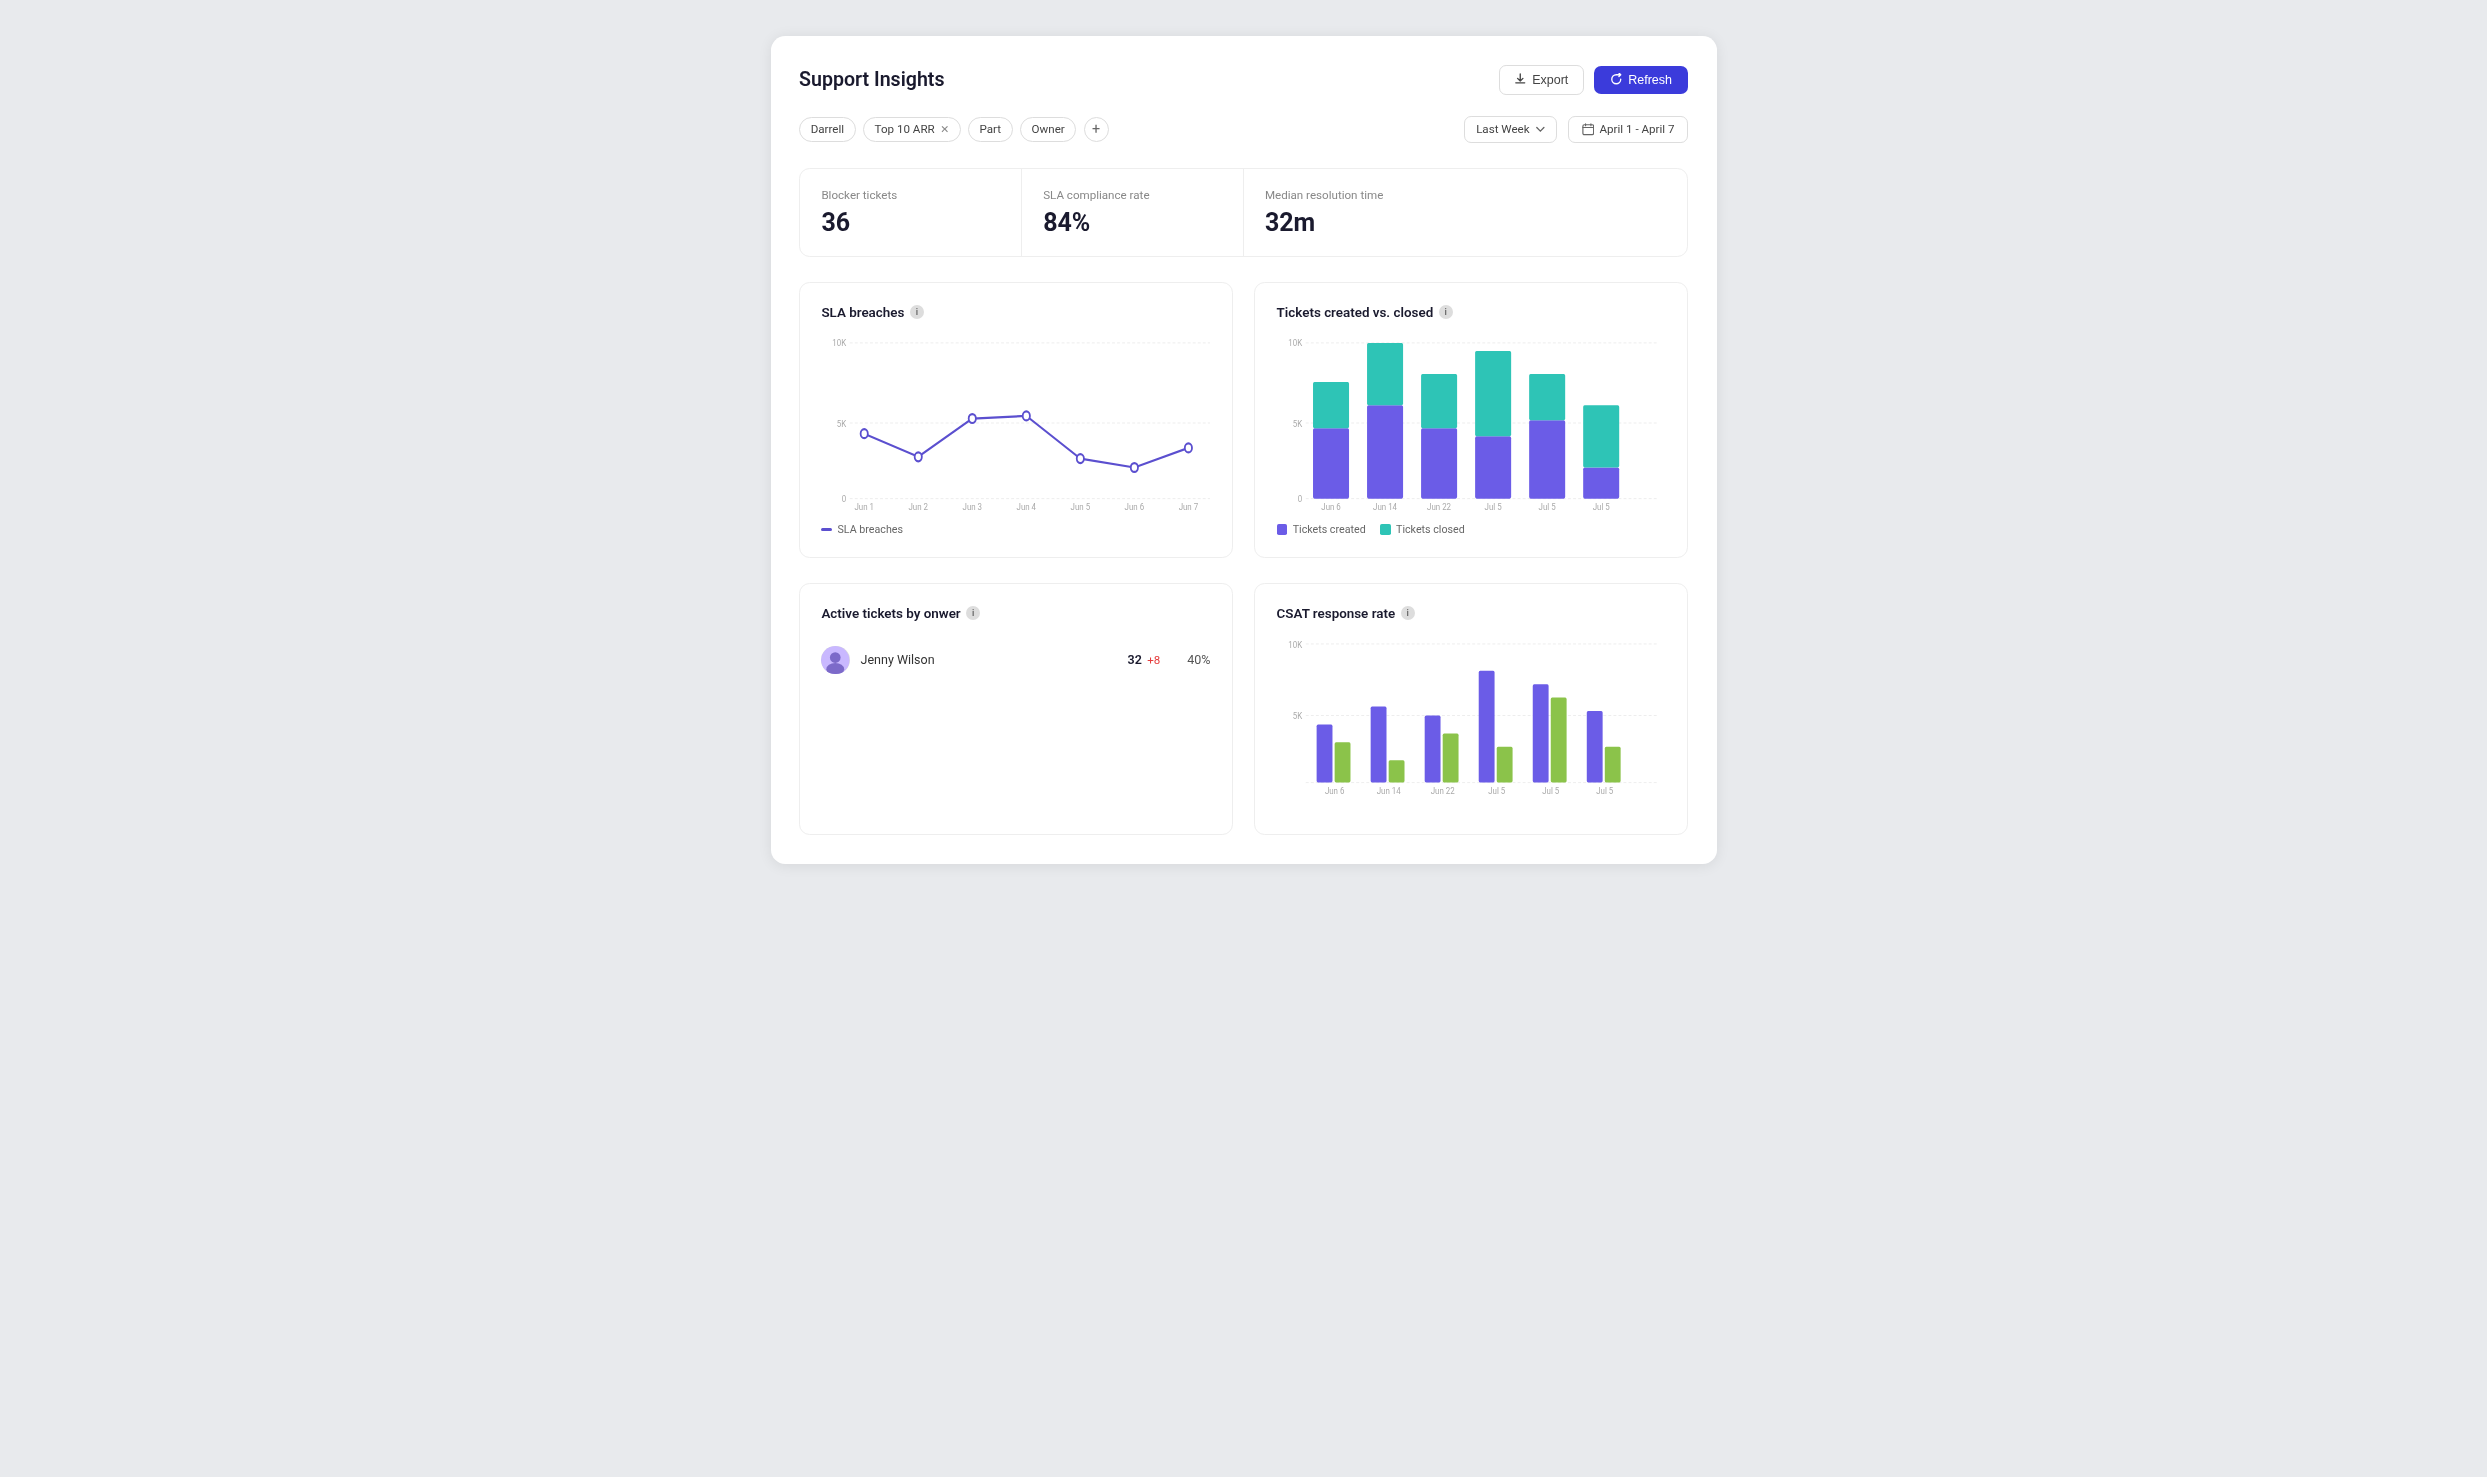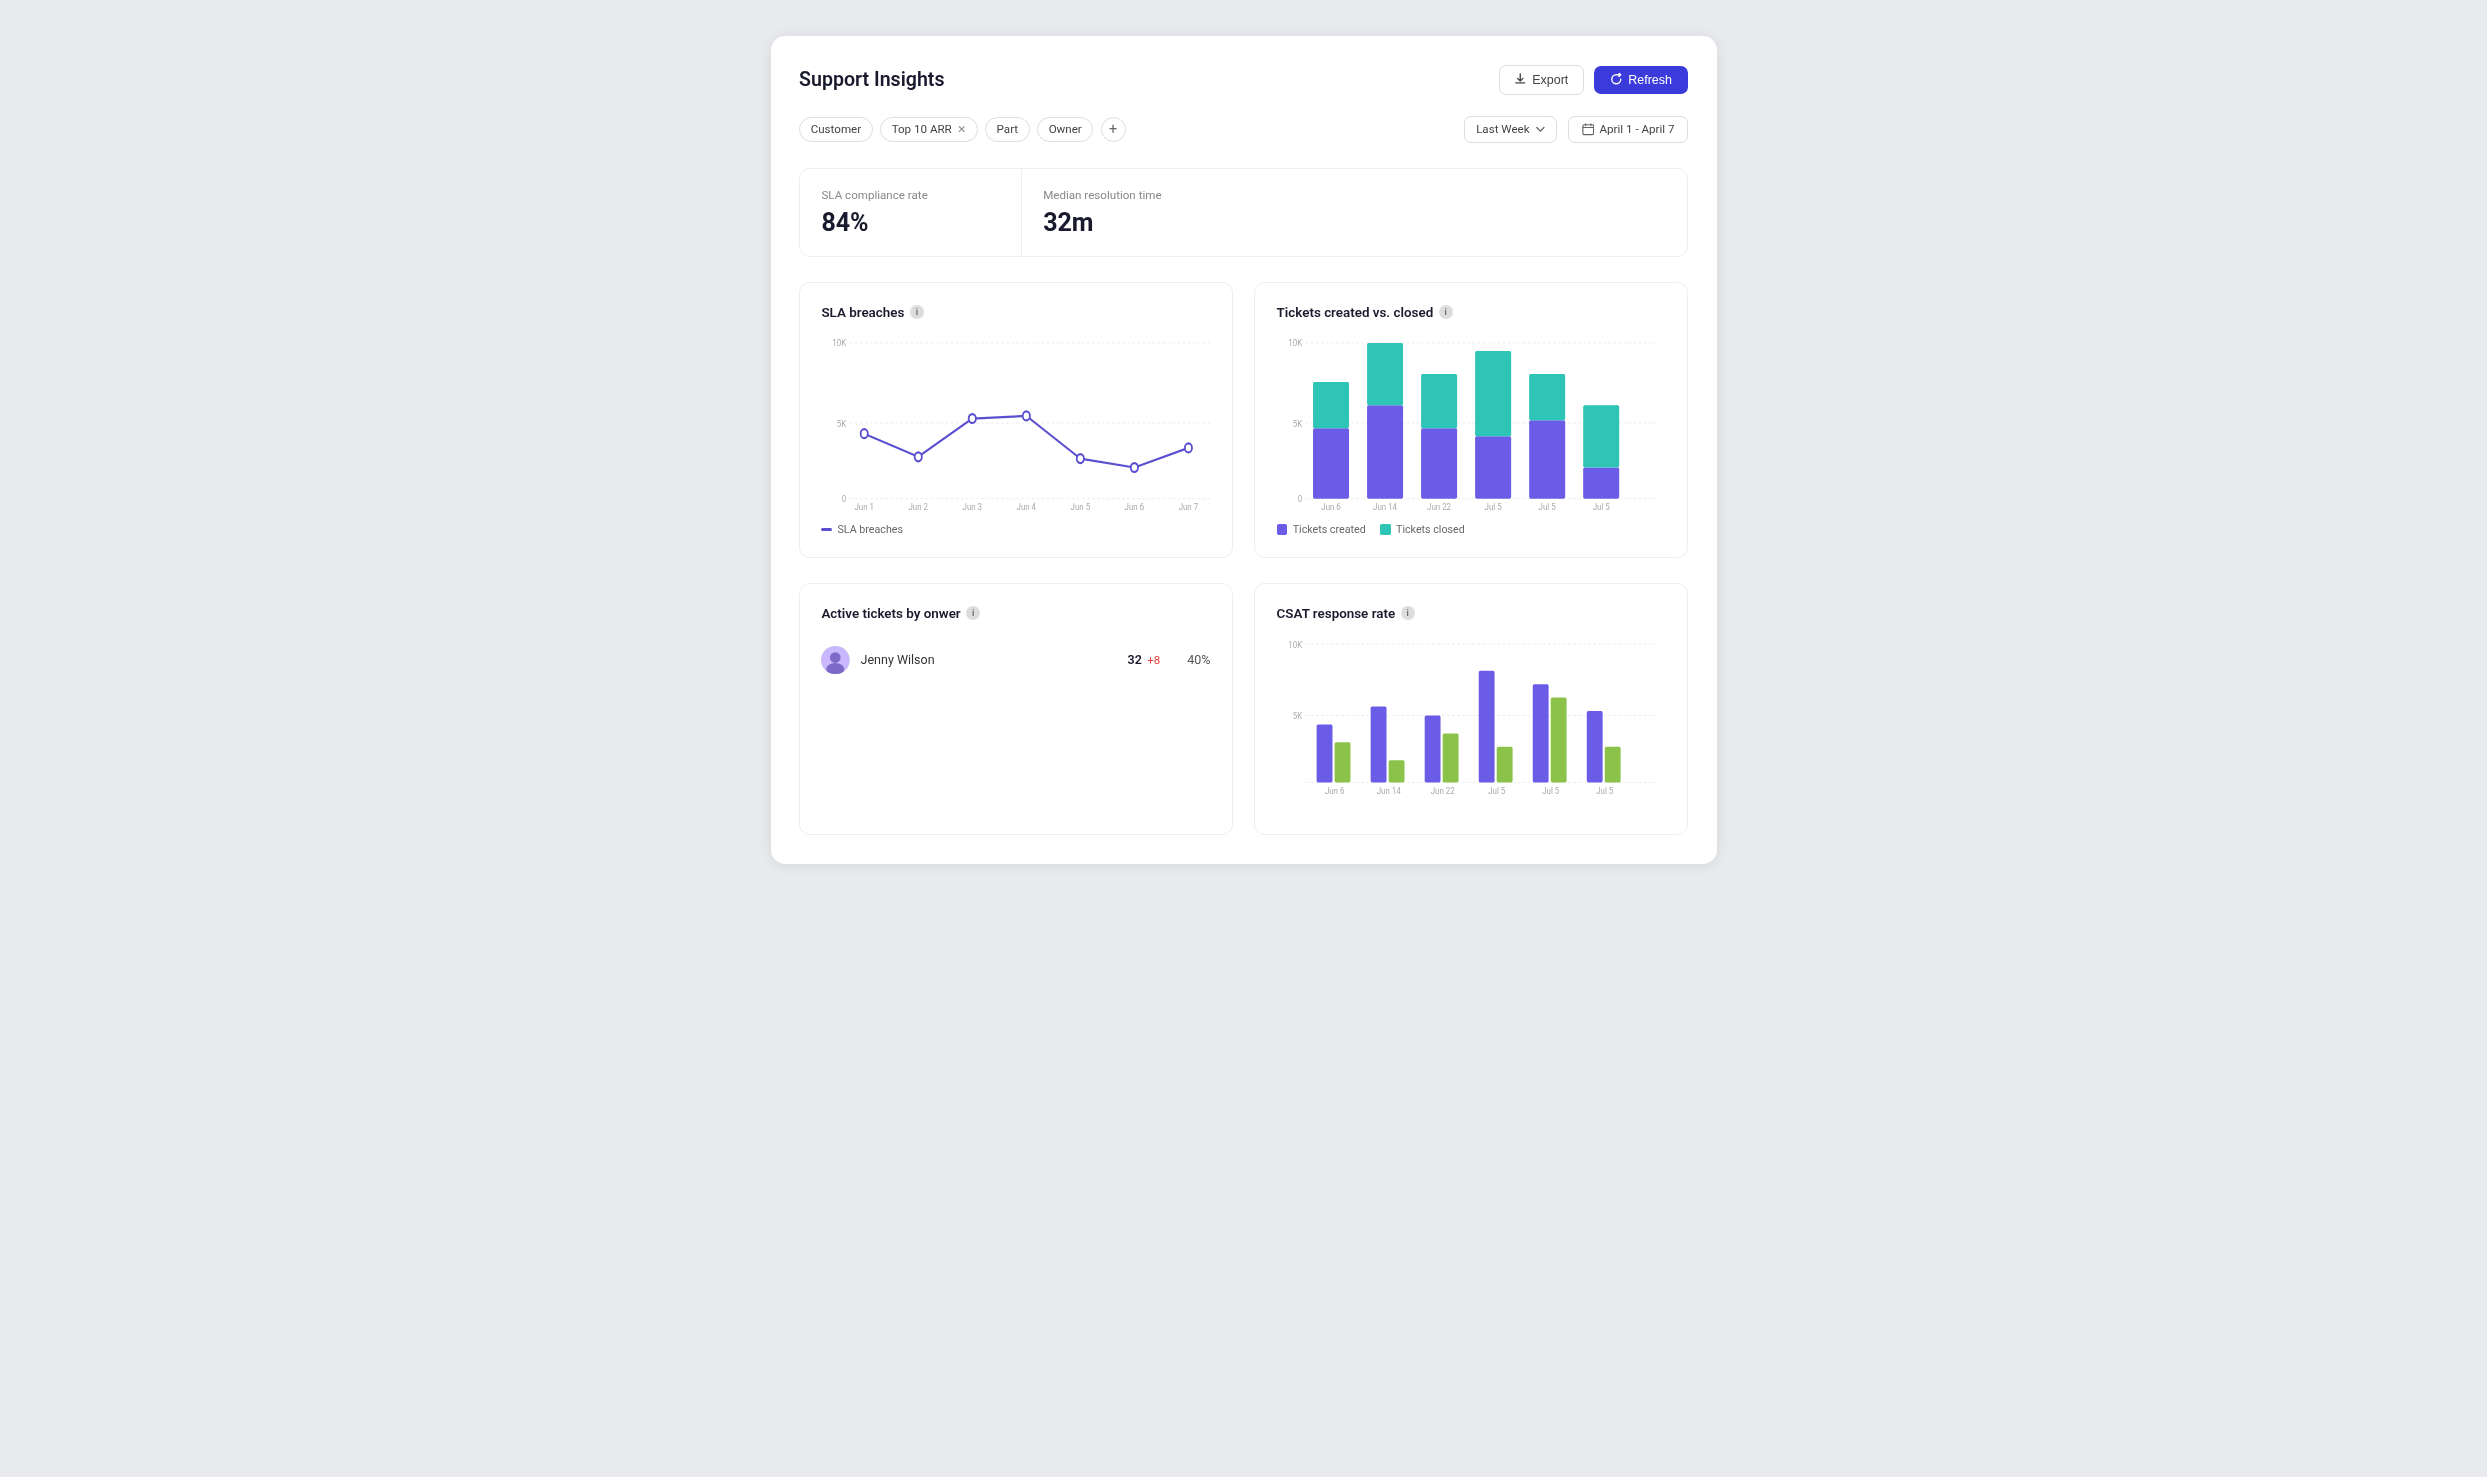--- a/index.html
+++ b/index.html
@@ -286,21 +286,21 @@
           <path d="M12 7A5 5 0 1 1 7 2h3M10 0l2 2-2 2" stroke="#fff" stroke-width="1.5" stroke-linecap="round" stroke-linejoin="round"></path>
         </svg>
         <span>Refresh</span>
       </button>
     </div>
   </div>
 
   <div class="filters">
     <div class="filter-tags">
       <div class="filter-tag">
-        <span>Customer</span>
+        <span>Darrell</span>
       </div>
       <div class="filter-tag">
         <span>Top 10 ARR</span>
         <span class="close-x">✕</span>
       </div>
       <div class="filter-tag">
         <span>Part</span>
       </div>
       <div class="filter-tag">
         <span>Owner</span>
@@ -318,20 +318,24 @@
         <svg width="12.5" height="12.5" viewBox="0 0 14 14">
           <rect x="1" y="2" width="12" height="11" rx="1.5" stroke="#666" stroke-width="1.3" fill="none"></rect>
           <path d="M4 1v2M10 1v2M1 5h12" stroke="#666" stroke-width="1.3" stroke-linecap="round"></path>
         </svg>
         <span>April 1 - April 7</span>
       </div>
     </div>
   </div>
 
   <div class="metrics-row">
+    <div class="metric-card">
+      <div class="metric-label">Blocker tickets</div>
+      <div class="metric-value">36</div>
+    </div>
     <div class="metric-card">
       <div class="metric-label">SLA compliance rate</div>
       <div class="metric-value">84%</div>
     </div>
     <div class="metric-card">
       <div class="metric-label">Median resolution time</div>
       <div class="metric-value">32m</div>
     </div>
   </div>
 

